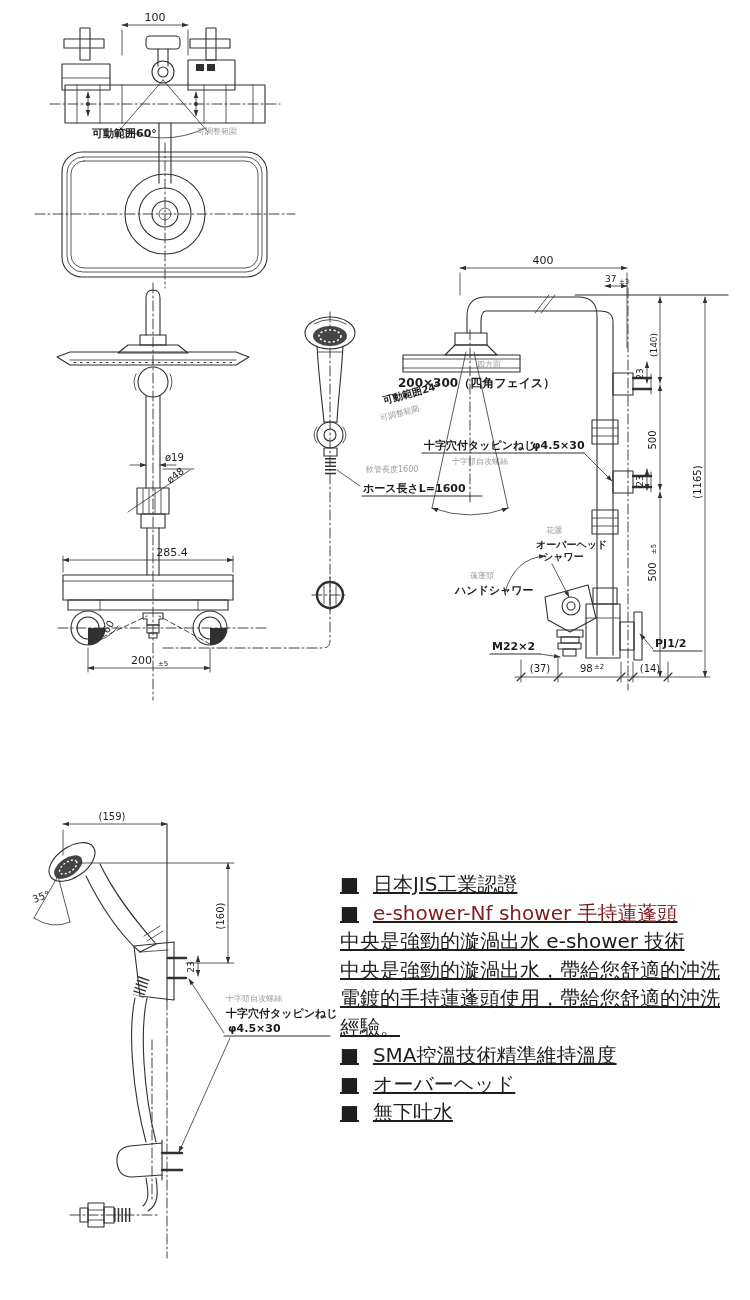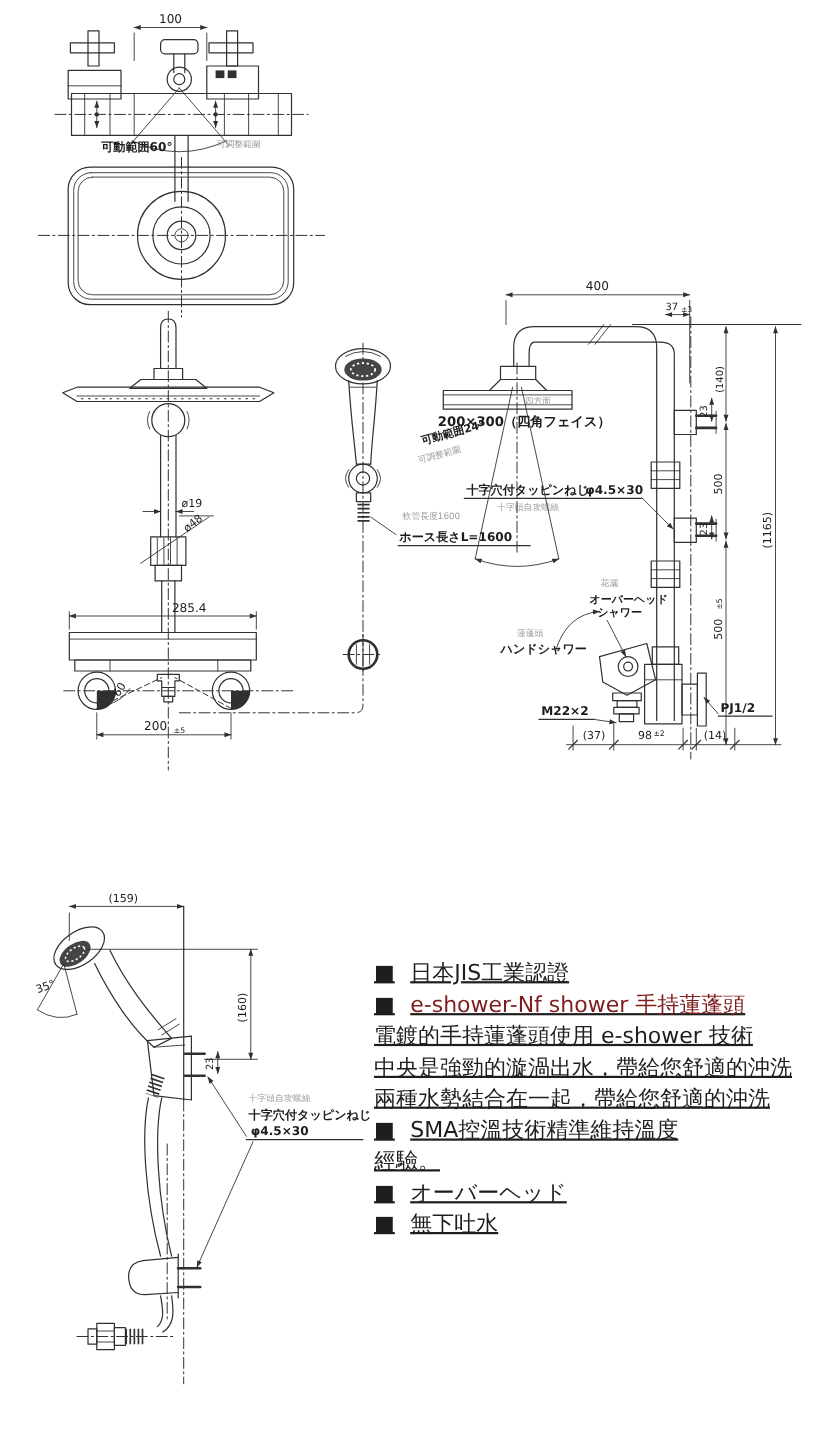--- a/index.html
+++ b/index.html
@@ -364,21 +364,21 @@
     <line class="ln thin" x1="88" y1="1210" x2="104" y2="1210"></line>
     <line class="ln thin" x1="88" y1="1220" x2="104" y2="1220"></line>
     <rect class="ln" x="104" y="1207" width="10" height="16"></rect>
     <line x1="114" y1="1215" x2="132" y2="1215" stroke="#303030" stroke-width="14" stroke-dasharray="1.5 2.2"></line>
   </g>
 </svg>
 
 <div class="features">
   <div class="row"><span class="b">■</span><span>日本JIS工業認證</span></div>
   <div class="row"><span class="b">■</span><span class="g">e-shower-Nf shower 手持蓮蓬頭</span></div>
-  <div class="row"><span>電鍍的手持蓮蓬頭使用 e-shower 技術</span></div>
+  <div class="row"><span>中央是強勁的漩渦出水 e-shower 技術</span></div>
   <div class="row"><span>中央是強勁的漩渦出水，帶給您舒適的沖洗</span></div>
-  <div class="row"><span>兩種水勢結合在一起，帶給您舒適的沖洗</span></div>
+  <div class="row"><span>電鍍的手持蓮蓬頭使用，帶給您舒適的沖洗</span></div>
+  <div class="row"><span>經驗。</span></div>
   <div class="row"><span class="b">■</span><span>SMA控溫技術精準維持溫度</span></div>
-  <div class="row"><span>經驗。</span></div>
   <div class="row"><span class="b">■</span><span>オーバーヘッド</span></div>
   <div class="row"><span class="b">■</span><span>無下吐水</span></div>
 </div>
 </div>
 
 </body></html>

